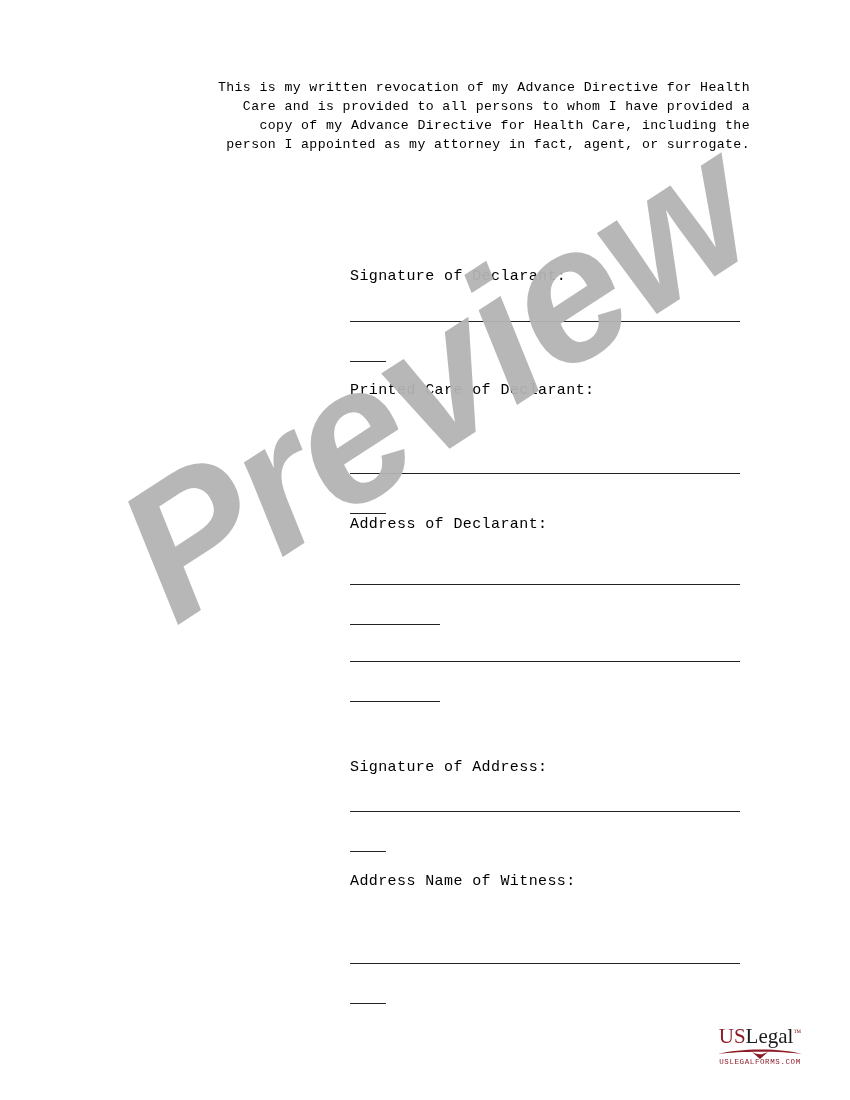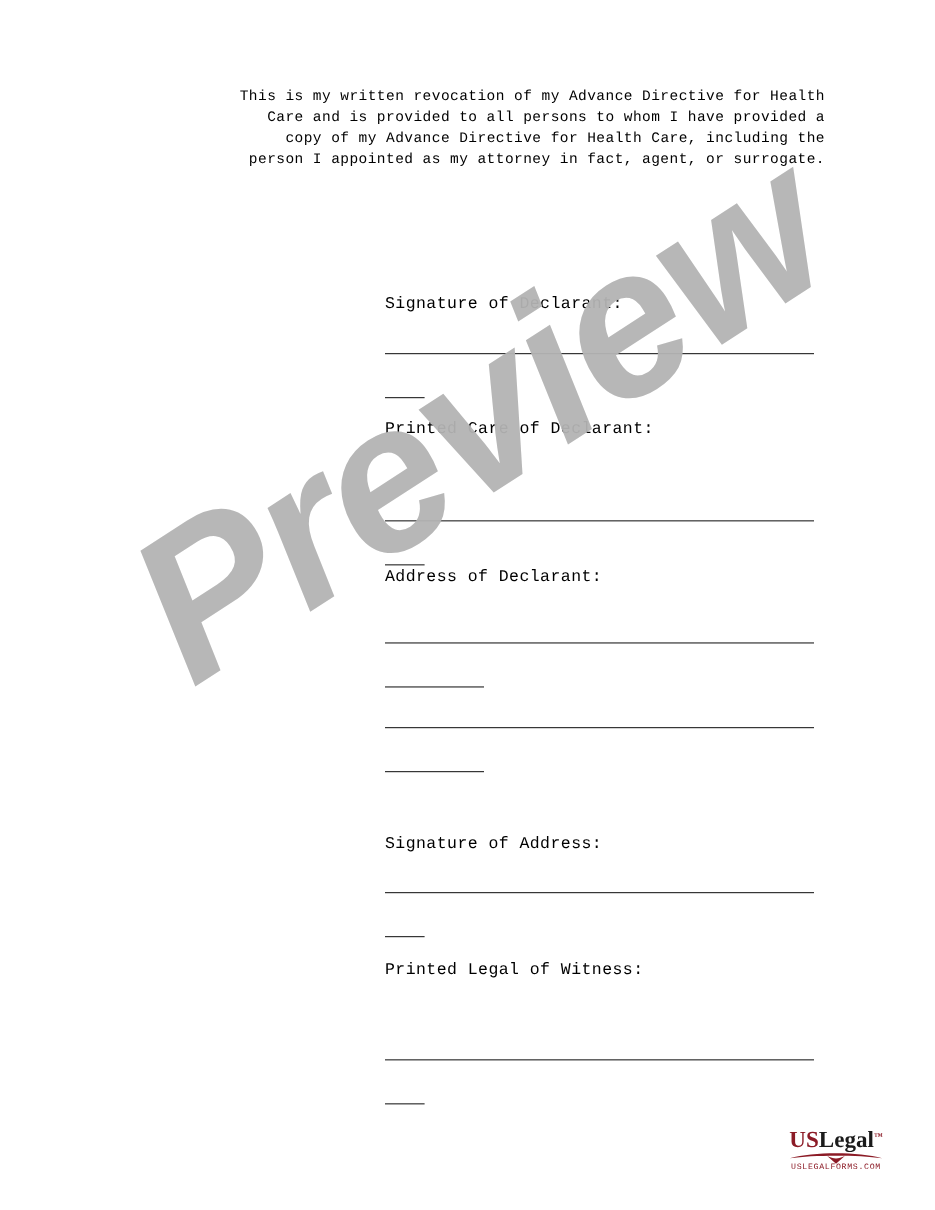--- a/index.html
+++ b/index.html
@@ -116,21 +116,21 @@
   .logo {
     position: absolute;
     left: 700px;
     top: 1022px;
     width: 120px;
     text-align: center;
     font-family: "Liberation Serif", serif;
   }
   .logo-main {
     font-size: 21px;
-    font-weight: bold;
+    font-weight: normal;
     color: #8c1b26;
     letter-spacing: 0px;
     line-height: 22px;
     white-space: nowrap;
   }
   .logo-main .us {
     color: #8c1b26;
   }
   .logo-main .legal {
     color: #1b1b1b;
@@ -179,21 +179,21 @@
     <div class="row" style="top:248px;">Address of Declarant:</div>
     <div class="underline-long" style="top:316px;"></div>
     <div class="underline-tail-wide" style="top:356px;"></div>
     <div class="underline-long" style="top:393px;"></div>
     <div class="underline-tail-wide" style="top:433px;"></div>
 
     <div class="row" style="top:491px;">Signature of Address:</div>
     <div class="underline-long" style="top:543px;"></div>
     <div class="underline-tail" style="top:583px;"></div>
 
-    <div class="row" style="top:605px;">Printed Legal of Witness:</div>
+    <div class="row" style="top:605px;">Address Name of Witness:</div>
     <div class="underline-long" style="top:695px;"></div>
     <div class="underline-tail" style="top:735px;"></div>
 
   </div>
 
   <div class="watermark">
     <div class="watermark-text">Preview</div>
   </div>
 
   <div class="logo">

